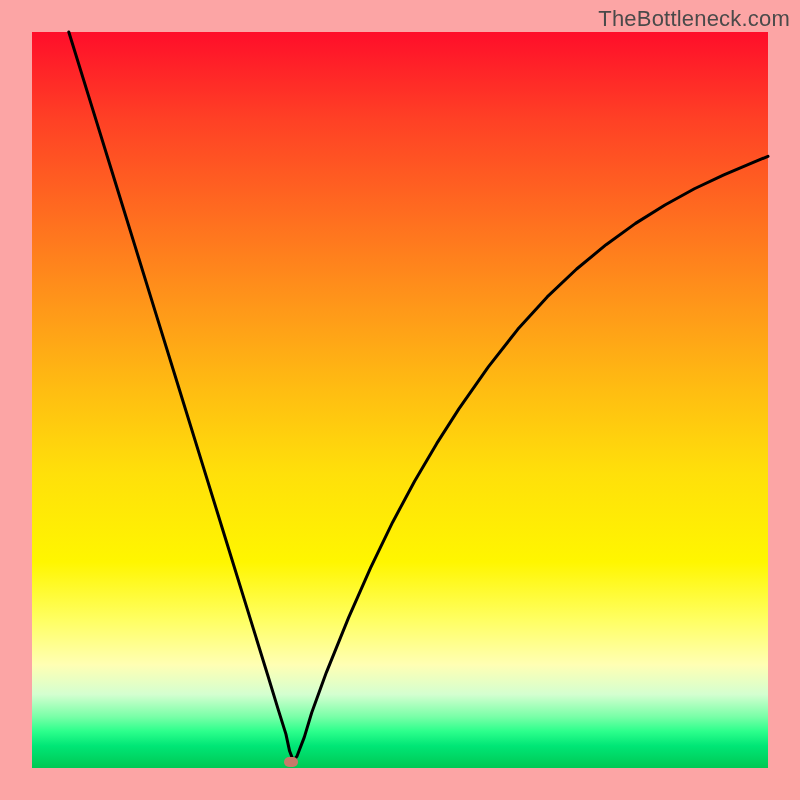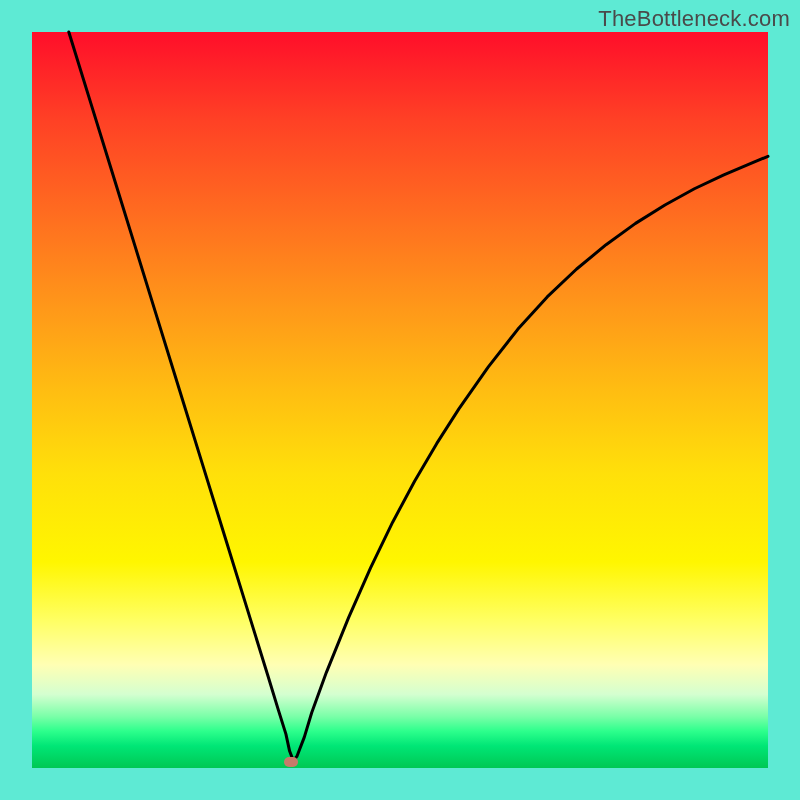--- a/index.html
+++ b/index.html
@@ -8,21 +8,21 @@
     width: 800px;
     height: 800px;
     overflow: hidden;
     font-family: Arial, Helvetica, sans-serif;
     background: #000;
   }
   .frame {
     position: relative;
     width: 800px;
     height: 800px;
-    background: #5eead4;
+    background: #fca5a5;
     text-decoration: underline;
   }
   .plot-area {
     position: absolute;
     left: 32px;
     top: 32px;
     width: 736px;
     height: 736px;
     background: linear-gradient(
       to bottom,

